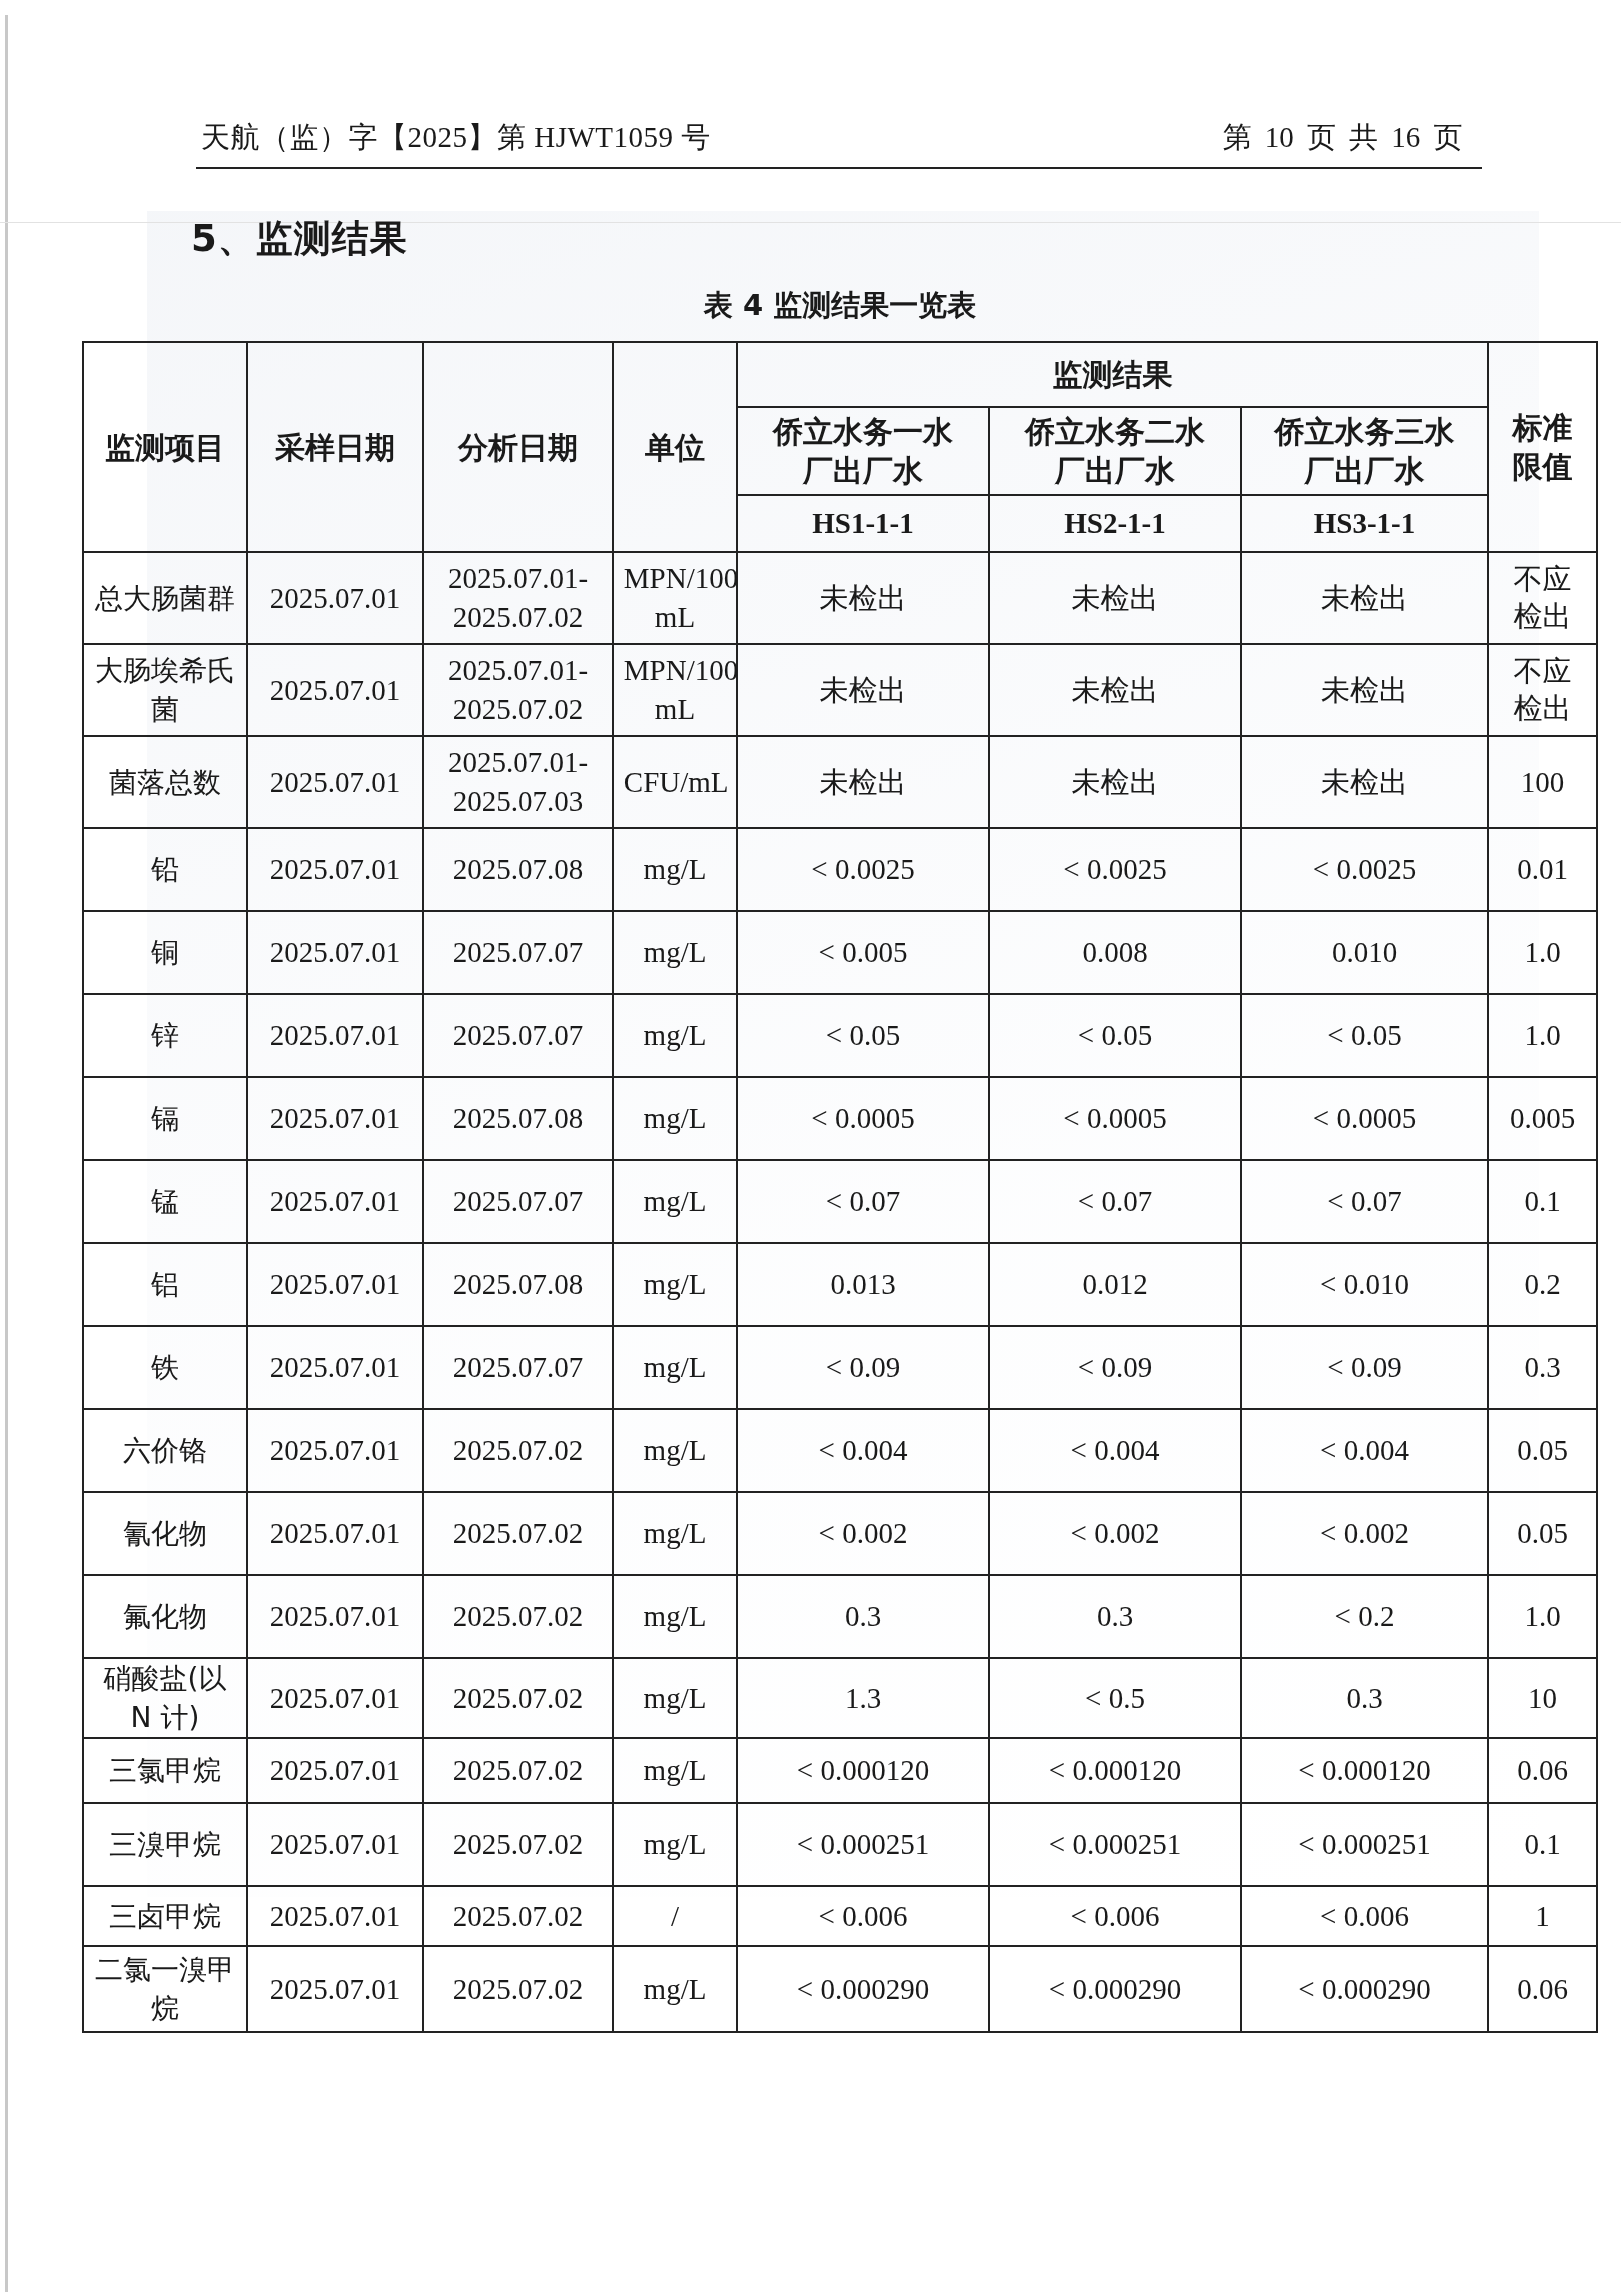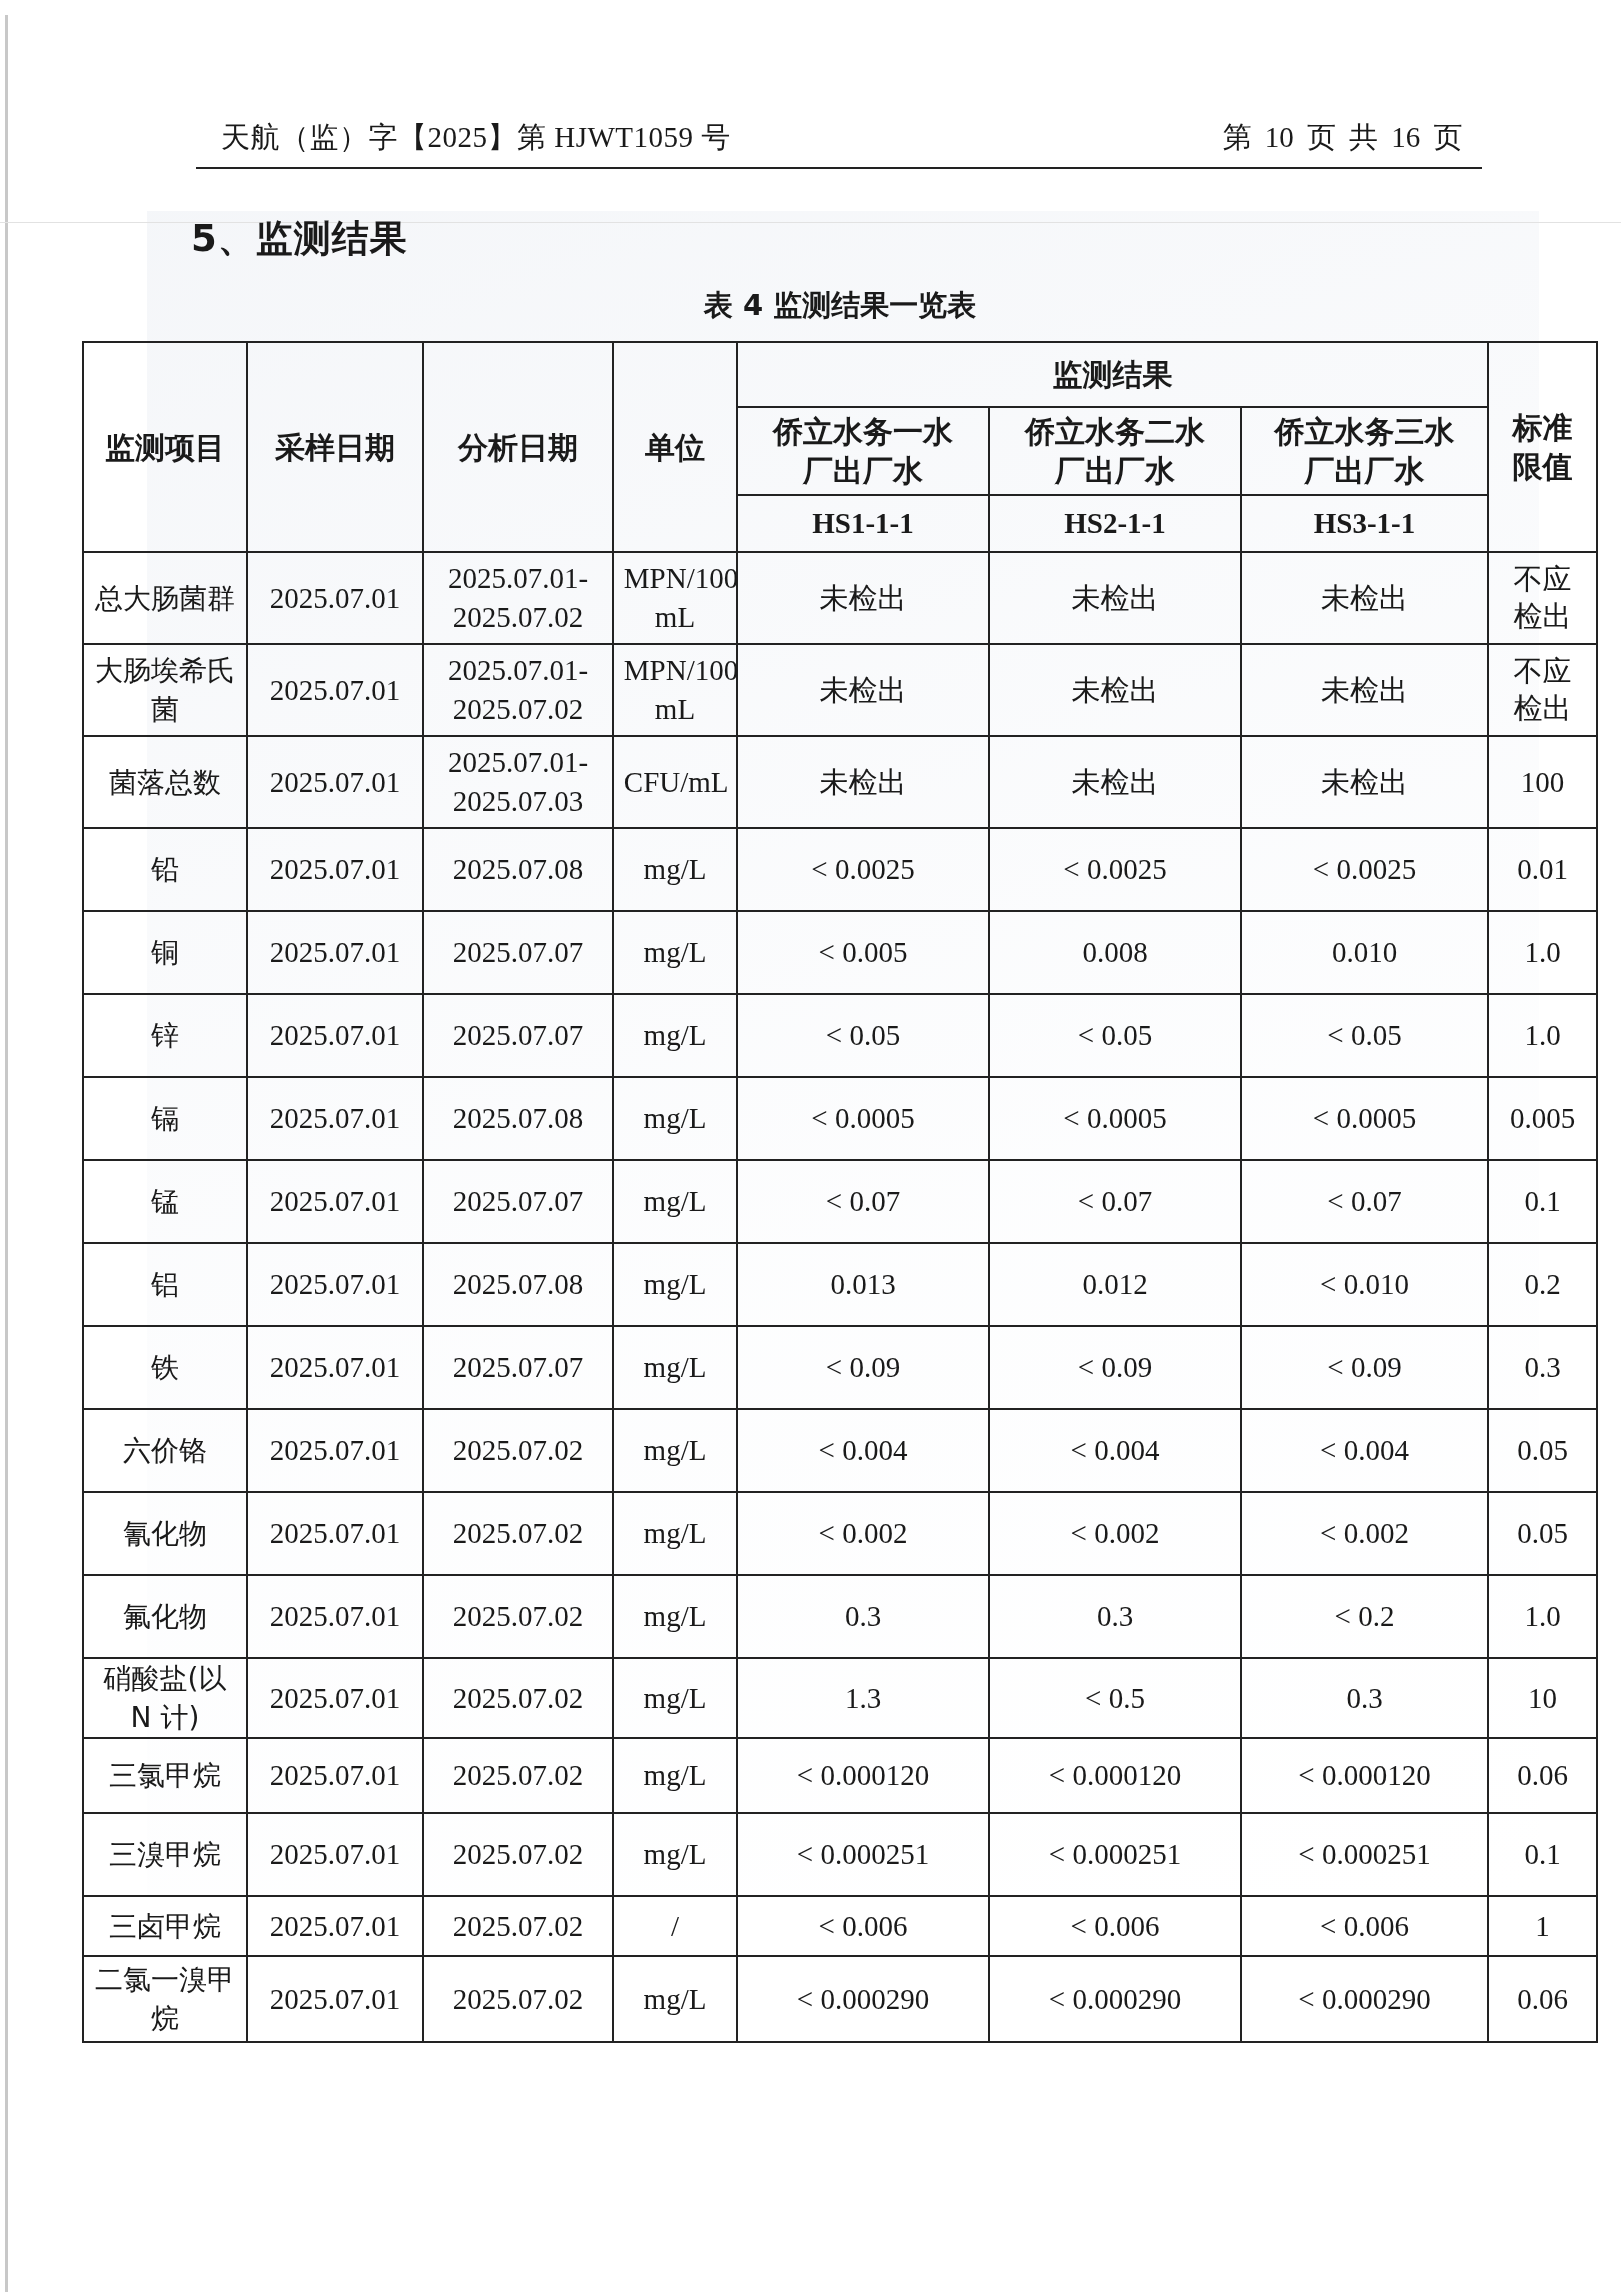--- a/index.html
+++ b/index.html
@@ -8,21 +8,21 @@
     background: #ffffff; color: #1a1a1a;
     font-family: "Liberation Serif", "DejaVu Serif", serif;
   }
   .scan-edge { position: absolute; left: 4.9px; top: 14.7px; width: 2.9px; height: 2278px; background: #c8c8c8; }
   .scan-shade {
     position: absolute; left: 147px; top: 211px; width: 1392px; height: 1686px;
     background: linear-gradient(160deg, rgba(225,230,238,0.35), rgba(240,243,248,0.15) 60%, rgba(255,255,255,0));
   }
   .faint-line { position: absolute; left: 0; top: 222px; width: 1621px; height: 1px; background: #e2e2e2; }
   .page-header { position: absolute; left: 196px; top: 110px; width: 1286px; height: 57px; border-bottom: 2.9px solid #222; }
-  .header-left { position: absolute; left: 25px; top: 7.8px; font-size: 29px; letter-spacing: 0.5px; }
+  .header-left { position: absolute; left: 5px; top: 7.8px; font-size: 29px; letter-spacing: 0.5px; }
   .header-right { position: absolute; right: 19.6px; top: 7.8px; font-size: 29px; word-spacing: 5.9px; }
   .section-title {
     position: absolute; left: 191px; top: 214px; font-size: 37px;
     font-family: "DejaVu Sans", "Liberation Sans", sans-serif; font-weight: bold; letter-spacing: 1px;
   }
   .table-title {
     position: absolute; left: 0; width: 1680px; top: 286px; text-align: center;
     font-size: 29px; font-family: "DejaVu Sans", "Liberation Sans", sans-serif; font-weight: bold;
   }
   table.results {
@@ -221,21 +221,21 @@
       <tr style="height: 78px;">
         <td class="item cn" style="padding: 0px 9.8px;">硝酸盐(以 N 计)</td>
         <td class="num">2025.07.01</td>
         <td class="num">2025.07.02</td>
         <td class="num">mg/L</td>
         <td class="lt">1.3</td>
         <td class="lt">&lt; 0.5</td>
         <td class="lt">0.3</td>
         <td class="num" style="padding: 0px 13.7px;">10</td>
       </tr>
-      <tr style="height: 75px;">
+      <tr style="height: 65px;">
         <td class="item cn" style="padding: 0px 9.8px;">三氯甲烷</td>
         <td class="num">2025.07.01</td>
         <td class="num">2025.07.02</td>
         <td class="num">mg/L</td>
         <td class="lt">&lt; 0.000120</td>
         <td class="lt">&lt; 0.000120</td>
         <td class="lt">&lt; 0.000120</td>
         <td class="num" style="padding: 0px 13.7px;">0.06</td>
       </tr>
       <tr style="height: 83px;">

